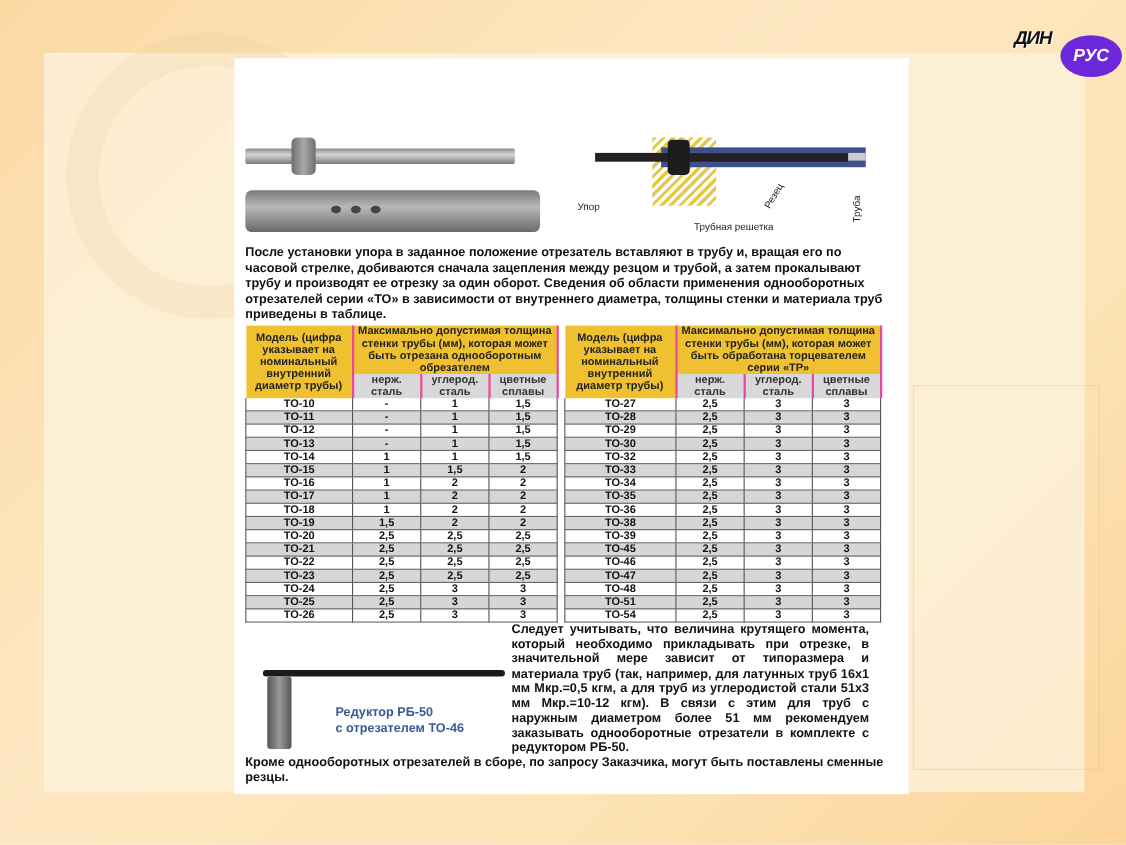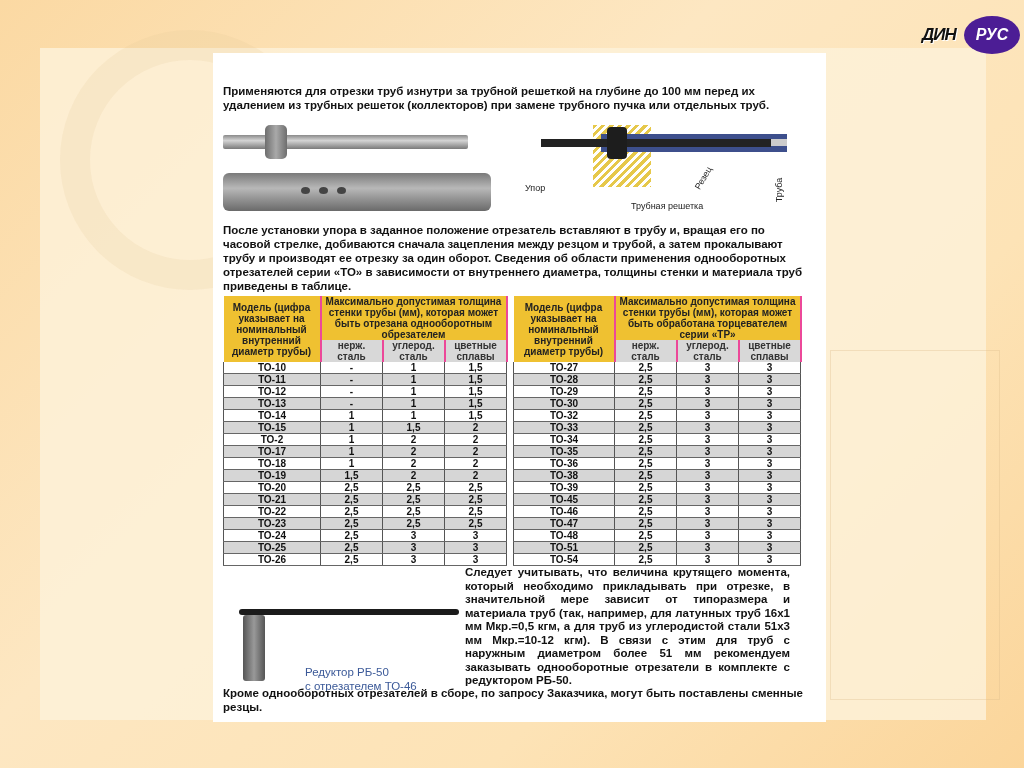--- a/index.html
+++ b/index.html
@@ -24,22 +24,22 @@
   }
   .logo {
     position: absolute; left: 922px; top: 16px; width: 100px; height: 40px;
   }
   .logo .din {
     position: absolute; left: 0; top: 9px; font-weight: bold; font-style: italic;
     font-size: 17px; color: #111; letter-spacing: -1px;
     text-shadow: 1px 1px 0 #fff;
   }
   .logo .rus {
-    position: absolute; left: 42px; top: 0; width: 56px; height: 38px;
-    background: #4c1d95; border-radius: 50%;
+    position: absolute; left: 42px; top: 16px; width: 56px; height: 38px;
+    background: #6d28d9; border-radius: 50%;
     color: #fff; font-weight: bold; font-style: italic; font-size: 16px;
     display: flex; align-items: center; justify-content: center;
   }
   .page {
     position: absolute; left: 213px; top: 53px; width: 613px; height: 669px;
     background: #ffffff;
   }
   .title {
     position: absolute; left: 10px; top: 15px; font-size: 12.5px; font-weight: bold;
     color: #3b5998;
@@ -102,22 +102,22 @@
   table.spec tr.alt td { background: #d6d6d6; }
   table.spec td:first-child { border-left: 1px solid #555; }
   .t-left { left: 10px; top: 243px; width: 283px; }
   .t-right { left: 300px; top: 243px; width: 287px; }
   .reducer {
     position: absolute; left: 12px; top: 548px; width: 245px; height: 100px;
   }
   .red-bar { position: absolute; left: 14px; top: 8px; width: 220px; height: 6px; background: #1b1b1b; border-radius: 3px; }
   .red-body { position: absolute; left: 18px; top: 14px; width: 22px; height: 66px; background: linear-gradient(90deg,#555,#999,#555); border-radius: 3px; }
   .red-label {
-    position: absolute; left: 80px; top: 40px; font-size: 11.5px; font-weight: normal;
-    color: #3b5998; line-height: 14px; margin-top: 24px;
+    position: absolute; left: 80px; top: 40px; font-size: 11.5px; font-weight: bold;
+    color: #3b5998; line-height: 14px;
   }
   .note {
     position: absolute; left: 252px; top: 513px; width: 325px; font-size: 11.5px;
     line-height: 13.5px; color: #111; font-weight: bold; text-align: justify;
   }
   .footer-text {
     position: absolute; left: 10px; top: 633px; width: 585px; font-size: 11.5px;
     line-height: 14px; color: #111; font-weight: bold;
   }
 </style>
@@ -127,21 +127,20 @@
 <div class="inner-bg"></div>
 <div class="gear-deco"></div>
 <div class="machine-deco"></div>
 
 <div class="logo">
   <span class="din">ДИН</span>
   <span class="rus">РУС</span>
 </div>
 
 <div class="page">
-  <div class="intro">Применяются для отрезки труб изнутри за трубной решеткой на глубине до 100 мм перед их удалением из трубных решеток (коллекторов) при замене трубного пучка или отдельных труб.</div>
 
   <div class="photo-tools">
     <div class="tool1"></div>
     <div class="tool1-collar"></div>
     <div class="tool2"></div>
     <div class="tool2-hole" style="left:78px"></div>
     <div class="tool2-hole" style="left:96px"></div>
     <div class="tool2-hole" style="left:114px"></div>
   </div>
 
@@ -208,21 +207,21 @@
           <td>1</td>
           <td>1,5</td>
         </tr>
         <tr class="row alt">
           <td>ТО-15</td>
           <td>1</td>
           <td>1,5</td>
           <td>2</td>
         </tr>
         <tr class="row">
-          <td>ТО-2</td>
+          <td>ТО-16</td>
           <td>1</td>
           <td>2</td>
           <td>2</td>
         </tr>
         <tr class="row alt">
           <td>ТО-17</td>
           <td>1</td>
           <td>2</td>
           <td>2</td>
         </tr>

